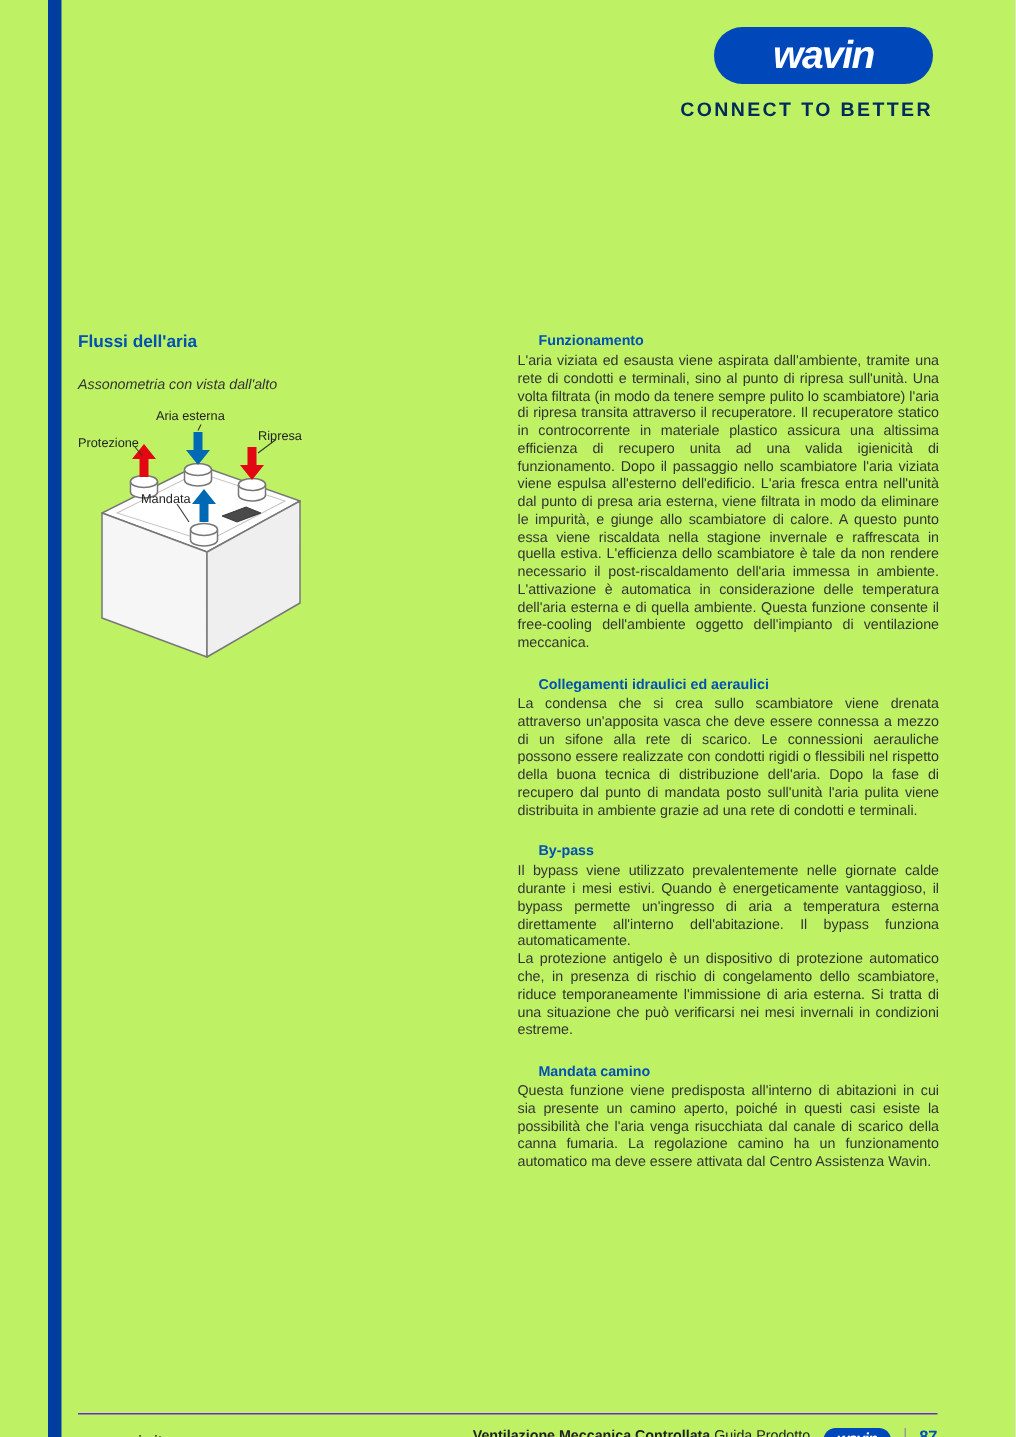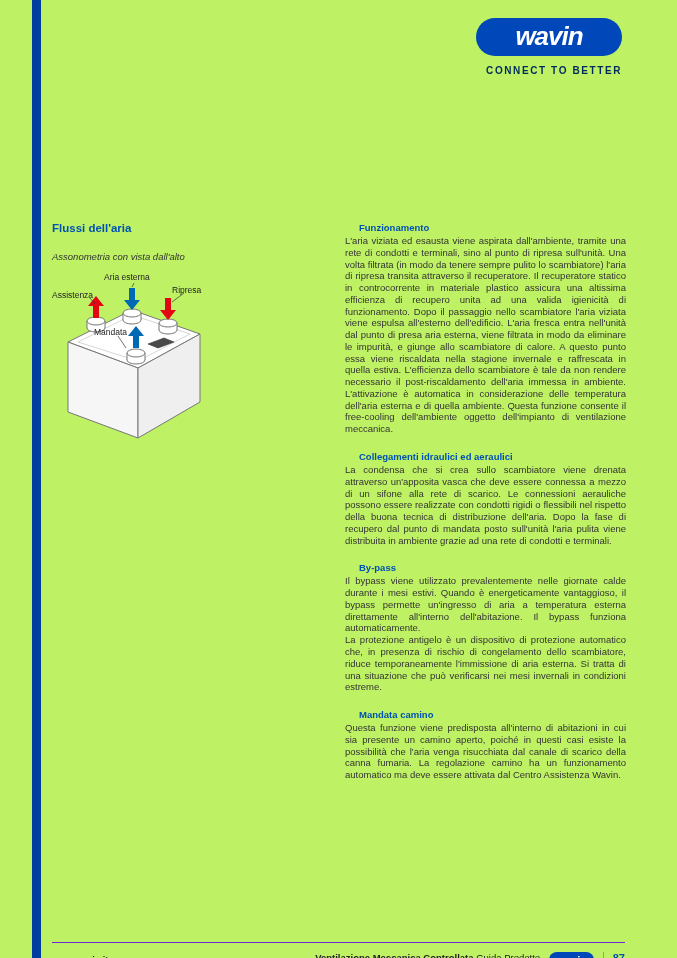--- a/index.html
+++ b/index.html
@@ -21,21 +21,21 @@
     display:flex;align-items:center;justify-content:center;
     width:146px;height:38px;border-radius:20px;
     background:#0047ba;margin-left:auto;
   }
   .logo-pill span{
     color:#ffffff;font-style:italic;font-weight:bold;
     font-size:26px;letter-spacing:-1px;
     transform:translateY(-1px);
   }
   .tagline{
-    margin-top:9px;font-size:10px;font-weight:bold;
+    margin-top:9px;font-size:13px;font-weight:bold;
     letter-spacing:1.6px;color:#002b5c;
   }
   
   .left-col{position:absolute;left:52px;top:222px;width:275px;}
   .left-title{font-size:11.5px;font-weight:bold;color:#0051b4;margin:0 0 17px 0;}
   .left-subtitle{font-size:9.5px;color:#333;font-style:italic;}
   .diagram{position:relative;margin-top:10px;width:210px;height:185px;}
   .diagram svg{position:absolute;left:0;top:0;}
   .dlabel{
     position:absolute;font-size:8.5px;color:#222;white-space:nowrap;
@@ -142,21 +142,21 @@
 
         <g stroke="#333" stroke-width="0.7">
           <line x1="38" y1="26" x2="43" y2="32"></line>
           <line x1="82" y1="11" x2="80" y2="15"></line>
           <line x1="132" y1="21" x2="120" y2="30"></line>
           <line x1="66" y1="64" x2="74" y2="76"></line>
         </g>
       </svg>
 
       <span class="dlabel dl-aria">Aria esterna</span>
-      <span class="dlabel dl-espulsione">Assistenza</span>
+      <span class="dlabel dl-espulsione">Protezione</span>
       <span class="dlabel dl-ripresa">Ripresa</span>
       <span class="dlabel dl-mandata">Mandata</span>
     </div>
   </div>
 
   <div class="right-col">
     <div class="sec-heading first">Funzionamento</div>
     <p class="sec-body">L'aria viziata ed esausta viene aspirata dall'ambiente, tramite una rete di condotti e terminali, sino al punto di ripresa sull'unità. Una volta filtrata (in modo da tenere sempre pulito lo scambiatore) l'aria di ripresa transita attraverso il recuperatore. Il recuperatore statico in controcorrente in materiale plastico assicura una altissima efficienza di recupero unita ad una valida igienicità di funzionamento. Dopo il passaggio nello scambiatore l'aria viziata viene espulsa all'esterno dell'edificio. L'aria fresca entra nell'unità dal punto di presa aria esterna, viene filtrata in modo da eliminare le impurità, e giunge allo scambiatore di calore. A questo punto essa viene riscaldata nella stagione invernale e raffrescata in quella estiva. L'efficienza dello scambiatore è tale da non rendere necessario il post-riscaldamento dell'aria immessa in ambiente. L'attivazione è automatica in considerazione delle temperatura dell'aria esterna e di quella ambiente. Questa funzione consente il free-cooling dell'ambiente oggetto dell'impianto di ventilazione meccanica.</p>
 
     <div class="sec-heading">Collegamenti idraulici ed aeraulici</div>

